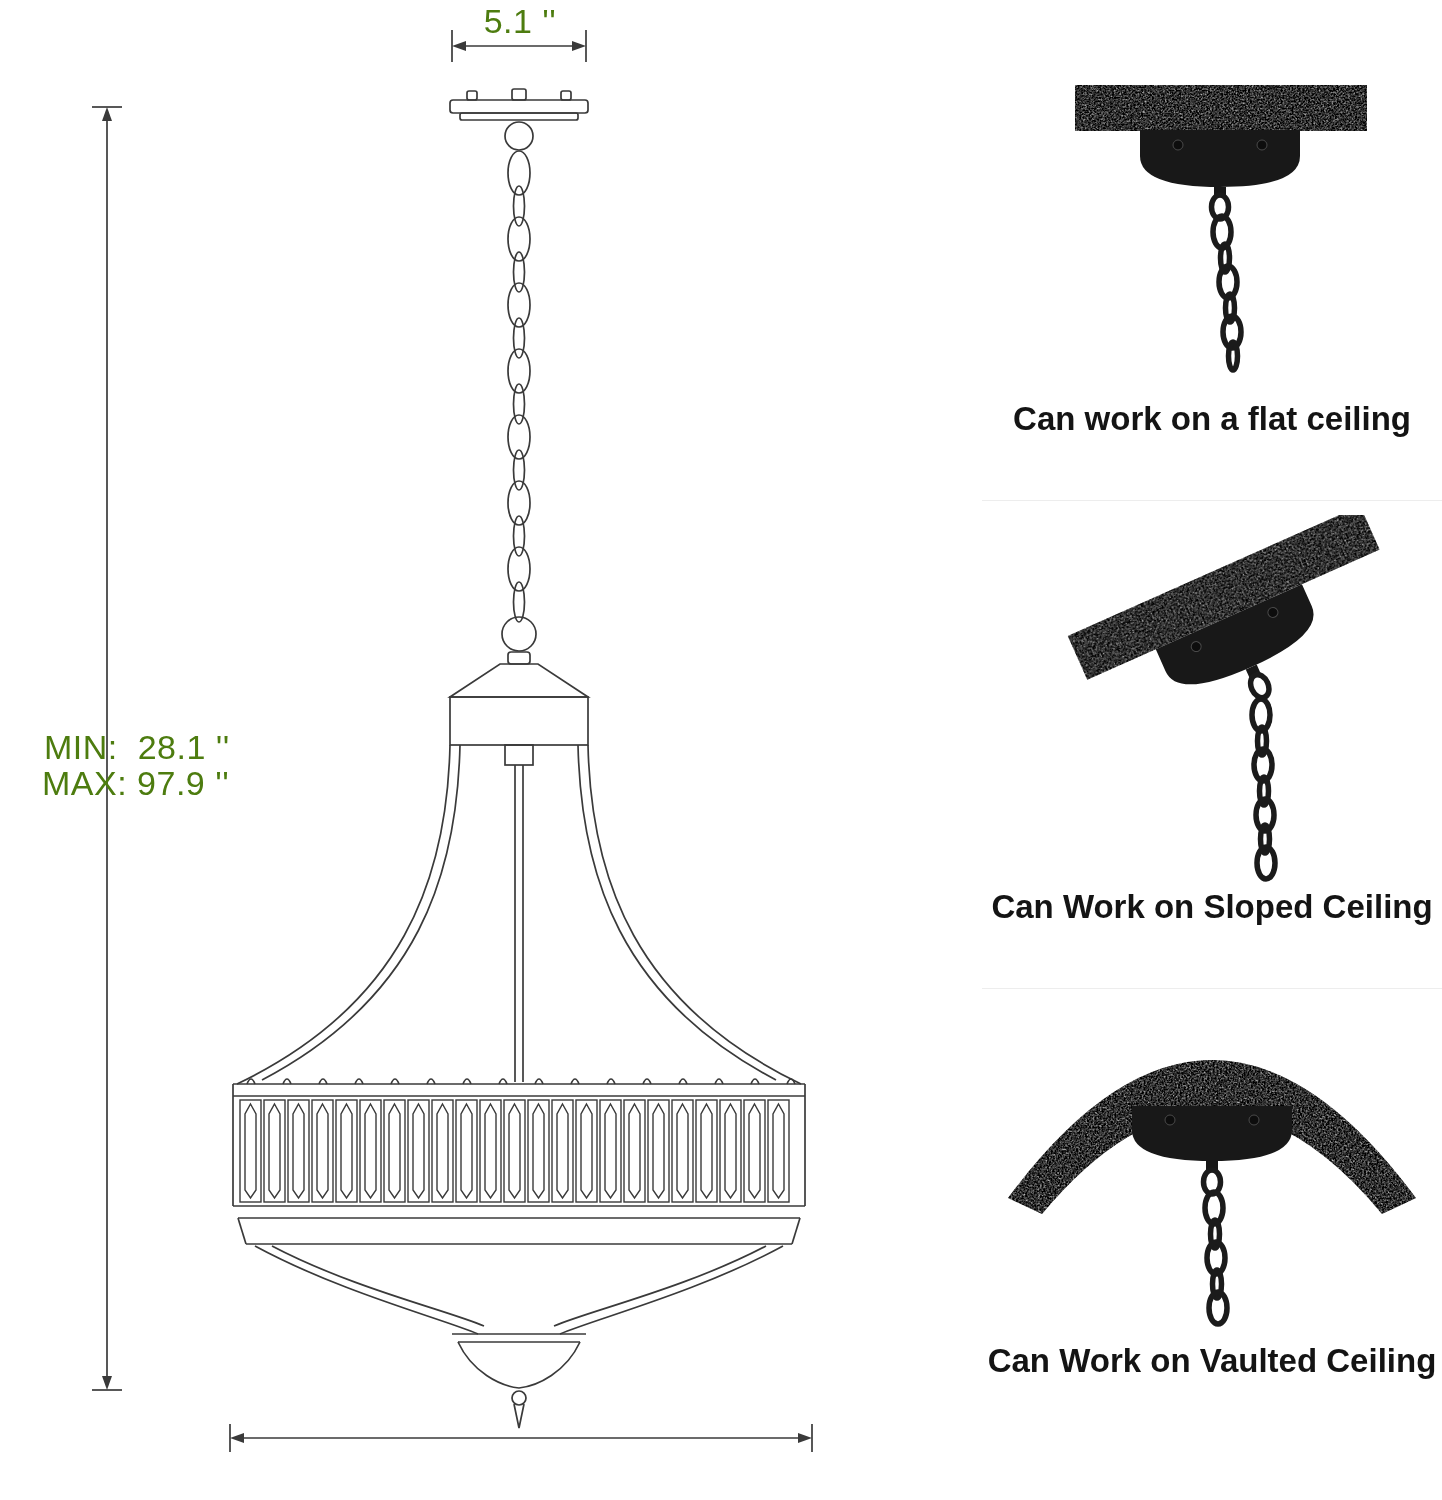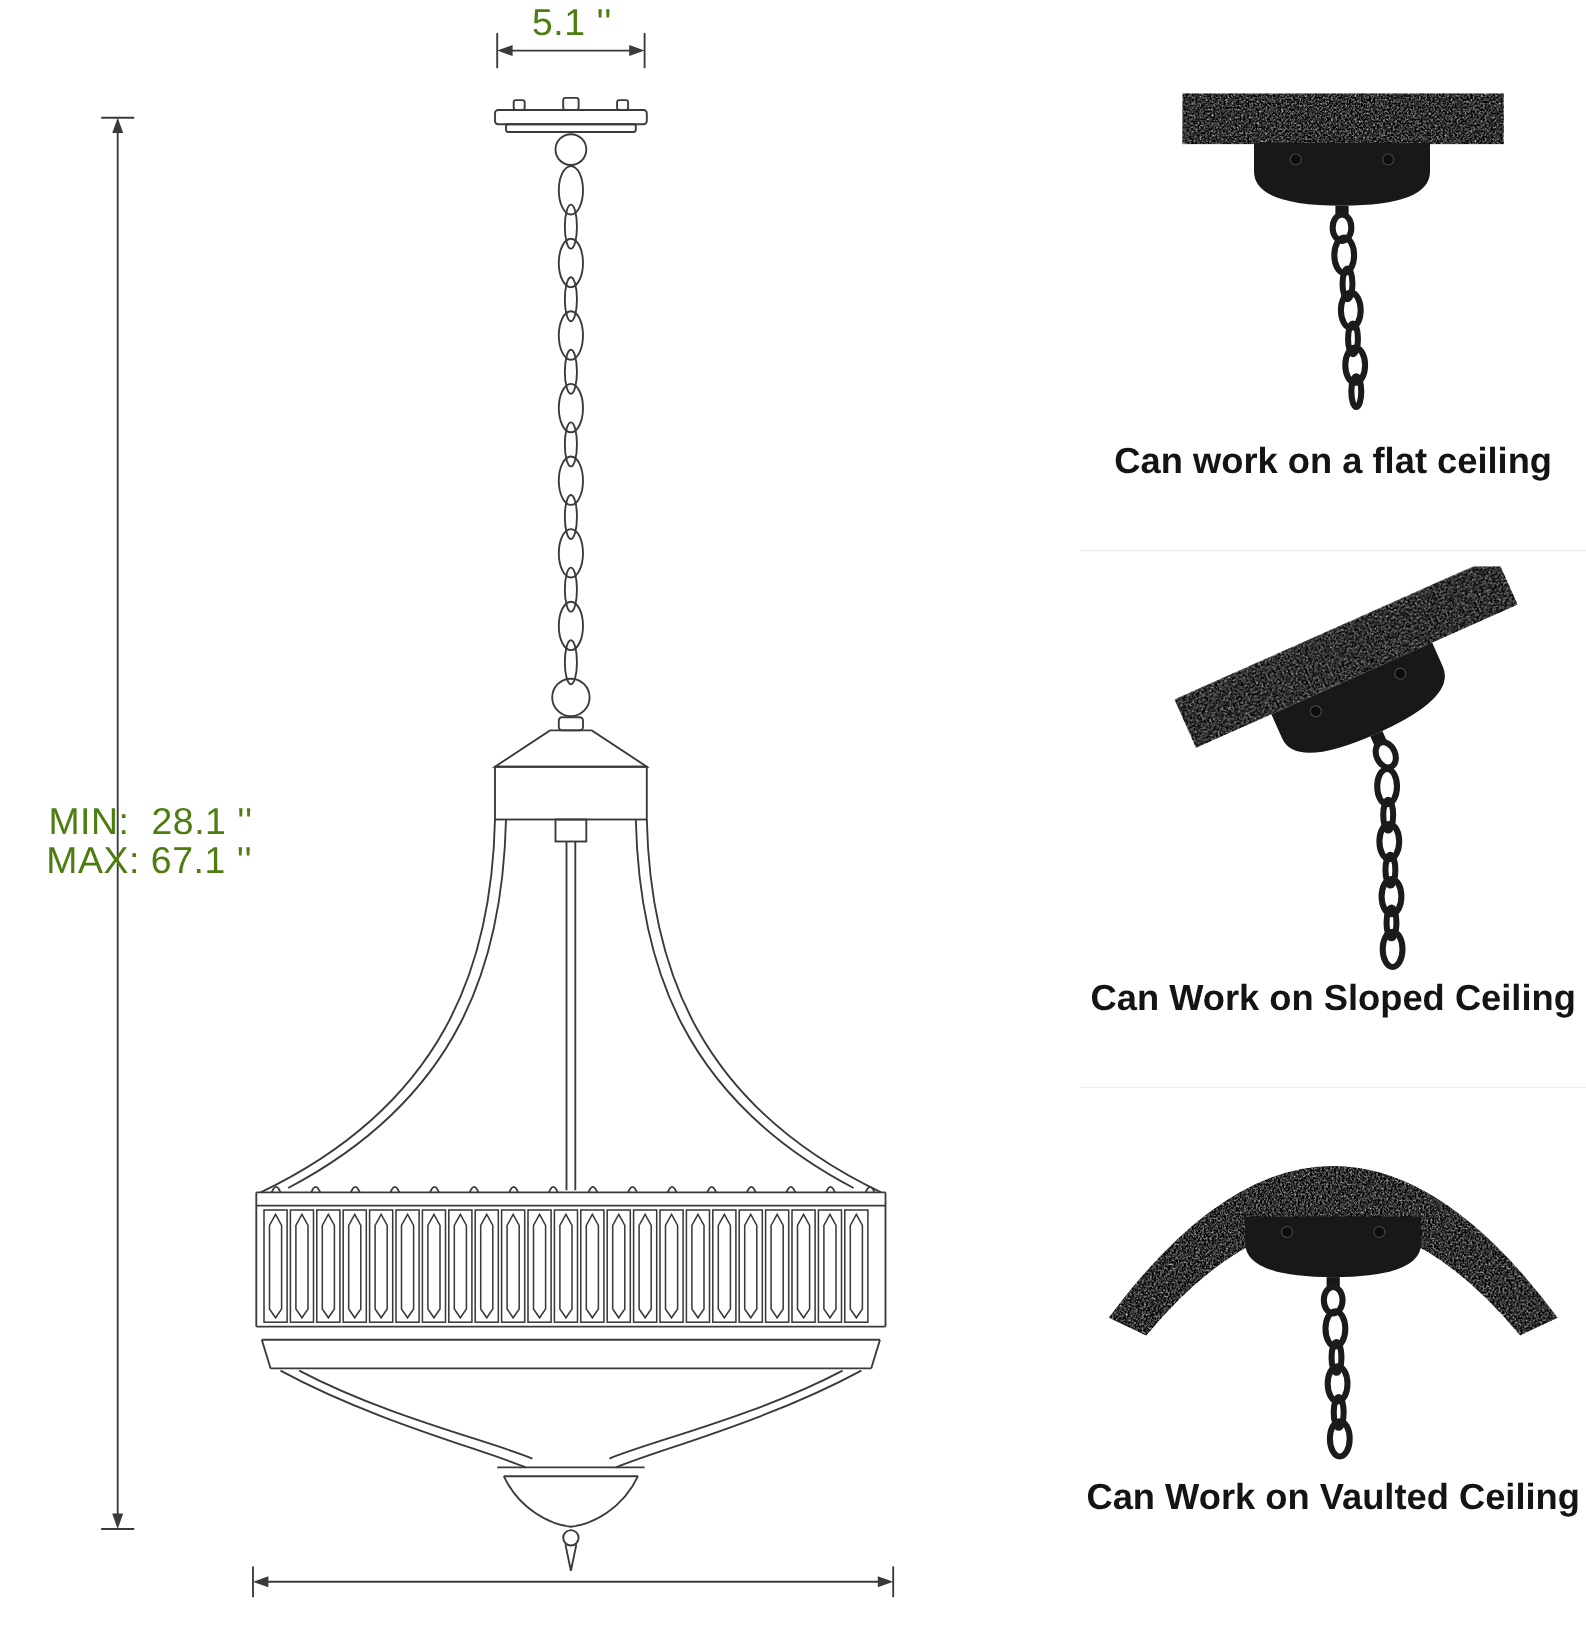--- a/index.html
+++ b/index.html
@@ -145,21 +145,21 @@
       <line class="ln" x1="812" y1="1424" x2="812" y2="1452"></line>
       <line class="ln" x1="236" y1="1438" x2="806" y2="1438"></line>
       <polygon class="fl" points="230,1438 244,1433 244,1443"></polygon>
       <polygon class="fl" points="812,1438 798,1433 798,1443"></polygon>
     </g>
   </svg>
 
   <div class="dim-label centered" style="left:420px; top:2px; width:200px;">5.1 ''</div>
 
   <div class="dim-label" style="left:44px; top:728px;">MIN:  28.1 ''</div>
-  <div class="dim-label" style="left:42px; top:764px;">MAX: 67.1 ''</div>
+  <div class="dim-label" style="left:42px; top:764px;">MAX: 97.9 ''</div>
 
 
   <div class="right-col">
 
     <svg class="abs" style="left:0;top:60px" width="460" height="345" viewBox="0 0 460 345">
       <defs>
         <filter id="speckle1" x="-5%" y="-5%" width="110%" height="110%">
           <feTurbulence type="fractalNoise" baseFrequency="0.55" numOctaves="3" seed="7" stitchTiles="stitch" result="noise"></feTurbulence>
           <feColorMatrix in="noise" type="matrix" values="0 0 0 0 0  0 0 0 0 0  0 0 0 0 0  0.9 0.9 0.9 0 -0.6" result="dots"></feColorMatrix>
           <feComposite in="dots" in2="SourceGraphic" operator="in"></feComposite>

